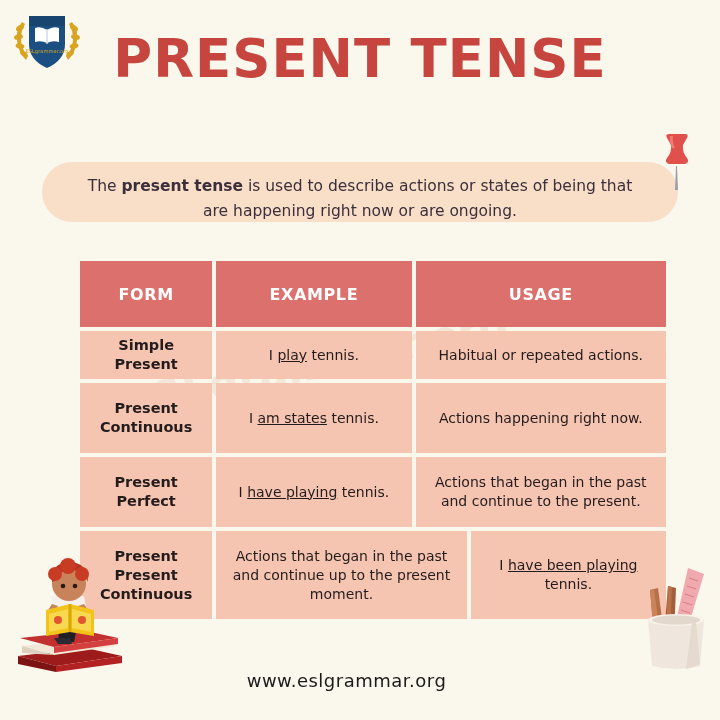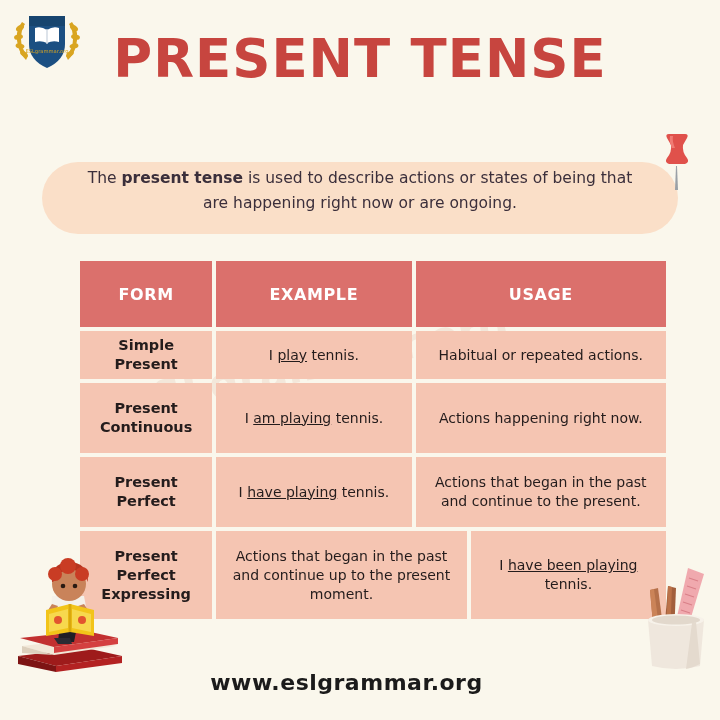--- a/index.html
+++ b/index.html
@@ -60,25 +60,25 @@
     color: #4a3a4c;
     font-family: "DejaVu Sans", sans-serif;
   }
 
   
   #desc-banner {
     position: absolute;
     left: 42px;
     top: 162px;
     width: 636px;
-    height: 72px;
+    height: 60px;
     background: #fadfc8;
     border-radius: 36px;
     box-sizing: border-box;
-    padding: 4px 40px 0 40px;
+    padding: 12px 40px 0 40px;
   }
   #desc-text {
     font-size: 15.5px;
     line-height: 25px;
     color: #3b2f3b;
     text-align: center;
     font-family: "DejaVu Sans", sans-serif;
   }
   #desc-text b { font-weight: bold; }
 
@@ -157,22 +157,22 @@
     white-space: nowrap;
   }
 
   
   #footer {
     position: absolute;
     left: 0;
     top: 670px;
     width: 693px;
     text-align: center;
-    font-size: 22px;
-    font-weight: bold;
+    font-size: 18px;
+    font-weight: normal;
     letter-spacing: 0.5px;
     color: #1b1b1b;
     font-family: "DejaVu Sans", sans-serif;
   }
 
   
   #kid-illustration {
     position: absolute;
     left: 12px;
     top: 552px;
@@ -247,35 +247,35 @@
       <div class="cell c-form">Simple Present</div>
       <div class="cell c-example">
         <span><span>I </span><span class="u">play</span><span> tennis.</span></span>
       </div>
       <div class="cell c-usage">Habitual or repeated actions.</div>
     </div>
 
     <div class="trow body r2">
       <div class="cell c-form">Present Continuous</div>
       <div class="cell c-example">
-        <span><span>I </span><span class="u">am playing</span><span> tennis.</span></span>
+        <span><span>I </span><span class="u">am states</span><span> tennis.</span></span>
       </div>
       <div class="cell c-usage">Actions happening right now.</div>
     </div>
 
     <div class="trow body r3">
       <div class="cell c-form">Present Perfect</div>
       <div class="cell c-example">
         <span><span>I </span><span class="u">have playing</span><span> tennis.</span></span>
       </div>
       <div class="cell c-usage">Actions that began in the past and continue to the present.</div>
     </div>
 
     <div class="trow body r4">
-      <div class="cell c-form">Present Perfect Expressing</div>
+      <div class="cell c-form">Present Present Continuous</div>
       <div class="cell c-usage">Actions that began in the past and continue up to the present moment.</div>
       <div class="cell c-example">
         <span><span>I </span><span class="u"> have been playing</span><span> tennis.</span></span>
       </div>
     </div>
 
   </div>
 
   <div id="kid-illustration">
     <svg width="130" height="120" viewBox="0 0 130 120">

